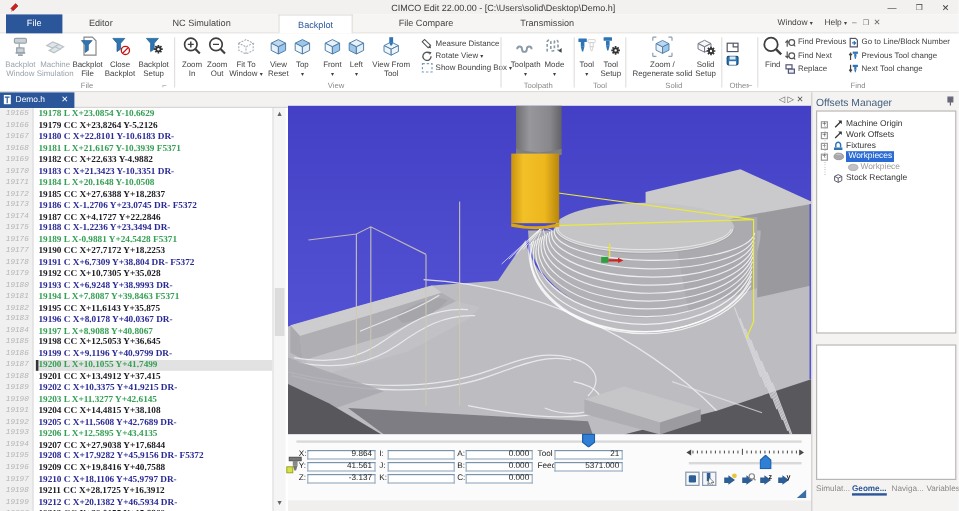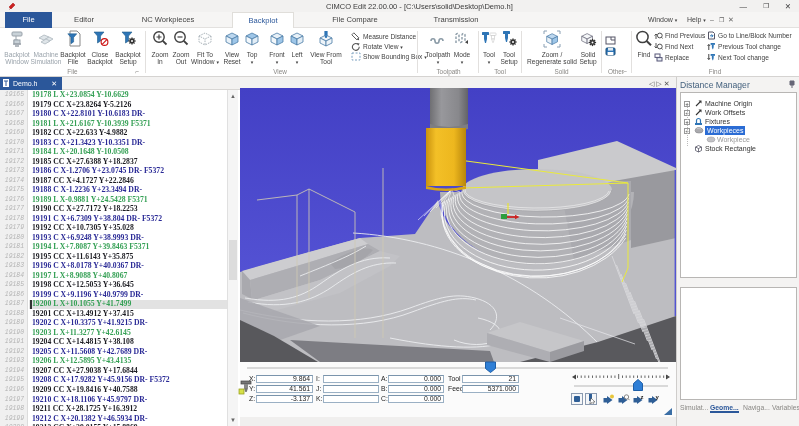--- a/index.html
+++ b/index.html
@@ -52,21 +52,21 @@
       <path d="M1 5 L5 1 7 3 3 7 z M3.5 5.5 L1.2 7.5" fill="#c22" stroke="#a11" stroke-width=".5"></path>
     </svg>
  <span style="position:absolute;left:326px;top:2px">CIMCO Edit 22.00.00 - [C:\Users\solid\Desktop\Demo.h]</span>
  <span style="position:absolute;right:52px;top:2px">—</span>
  <span style="position:absolute;right:30px;top:2px;font-size:6.5px">❐</span>
  <span style="position:absolute;right:8px;top:2px">✕</span>
 </div>
 <div id="tabs">
  <div class="tab" style="left:5px;width:47px;background:#2b579a;color:#fff">File</div>
  <div class="tab" style="left:62px;width:44px">Editor</div>
- <div class="tab" style="left:120px;width:96px">NC Workpieces</div>
+ <div class="tab" style="left:120px;width:96px">NC Simulation</div>
  <div class="tab" style="left:232px;width:62px;background:#fff;color:#2b579a;border:1px solid #e0deda;border-bottom:none">Backplot</div>
  <div class="tab" style="left:412px;width:88px">Transmission</div>
  <div class="tab" style="left:310px;width:90px">File Compare</div>
  <div style="position:absolute;left:648px;top:0;height:16px;line-height:16px;font-size:7px;color:#444">Window <span class="tiny">▾</span></div>
  <div style="position:absolute;left:687px;top:0;height:16px;line-height:16px;font-size:7px;color:#444">Help <span class="tiny">▾</span></div>
  <div style="position:absolute;left:710px;top:0;height:16px;line-height:16px;font-size:7px;color:#666">‒</div>
  <div style="position:absolute;left:719px;top:0;height:16px;line-height:16px;font-size:6px;color:#666">❐</div>
  <div style="position:absolute;left:728px;top:0;height:16px;line-height:16px;font-size:7px;color:#666">✕</div>
 </div>
 <div id="ribbon">
@@ -688,21 +688,21 @@
     <text x="8.5" y="5" font-size="6" font-weight="bold" fill="#222" font-family="Liberation Sans">y</text>
   </svg>
 <svg width="8" height="7" viewBox="0 0 8 7" style="position:absolute;left:664px;top:408px">
     <path d="M8 0 V7 H0 z" fill="#3a6ea5"></path>
   </svg>
 <div id="bstrip"></div>
 <div id="gm">
  <div class="gmbox" style="top:15px;height:186px"></div>
  <div class="gmbox" style="top:210px;height:113px"></div>
 </div>
-<div id="gmtitle">Distance Manager</div>
+<div id="gmtitle">Offsets Manager</div>
 <svg width="6" height="9" viewBox="0 0 6 9" style="position:absolute;left:789px;top:80px">
     <path d="M1 1 h4 v4 h-4 z M3 5 v3" fill="#667" stroke="#667"></path>
   </svg>
 <div class="texp" style="left:684px;top:100.5px">+</div>
 <div class="tico" style="left:694px;top:99px">
     <svg width="9" height="9" viewBox="0 0 9 9">
       <line x1="2" y1="7" x2="6.5" y2="2.5" stroke="#333" stroke-width="1.1"></line>
       <path d="M7.5 1.5 l0 3 -3-3 z" fill="#333"></path>
     </svg>
   </div>

